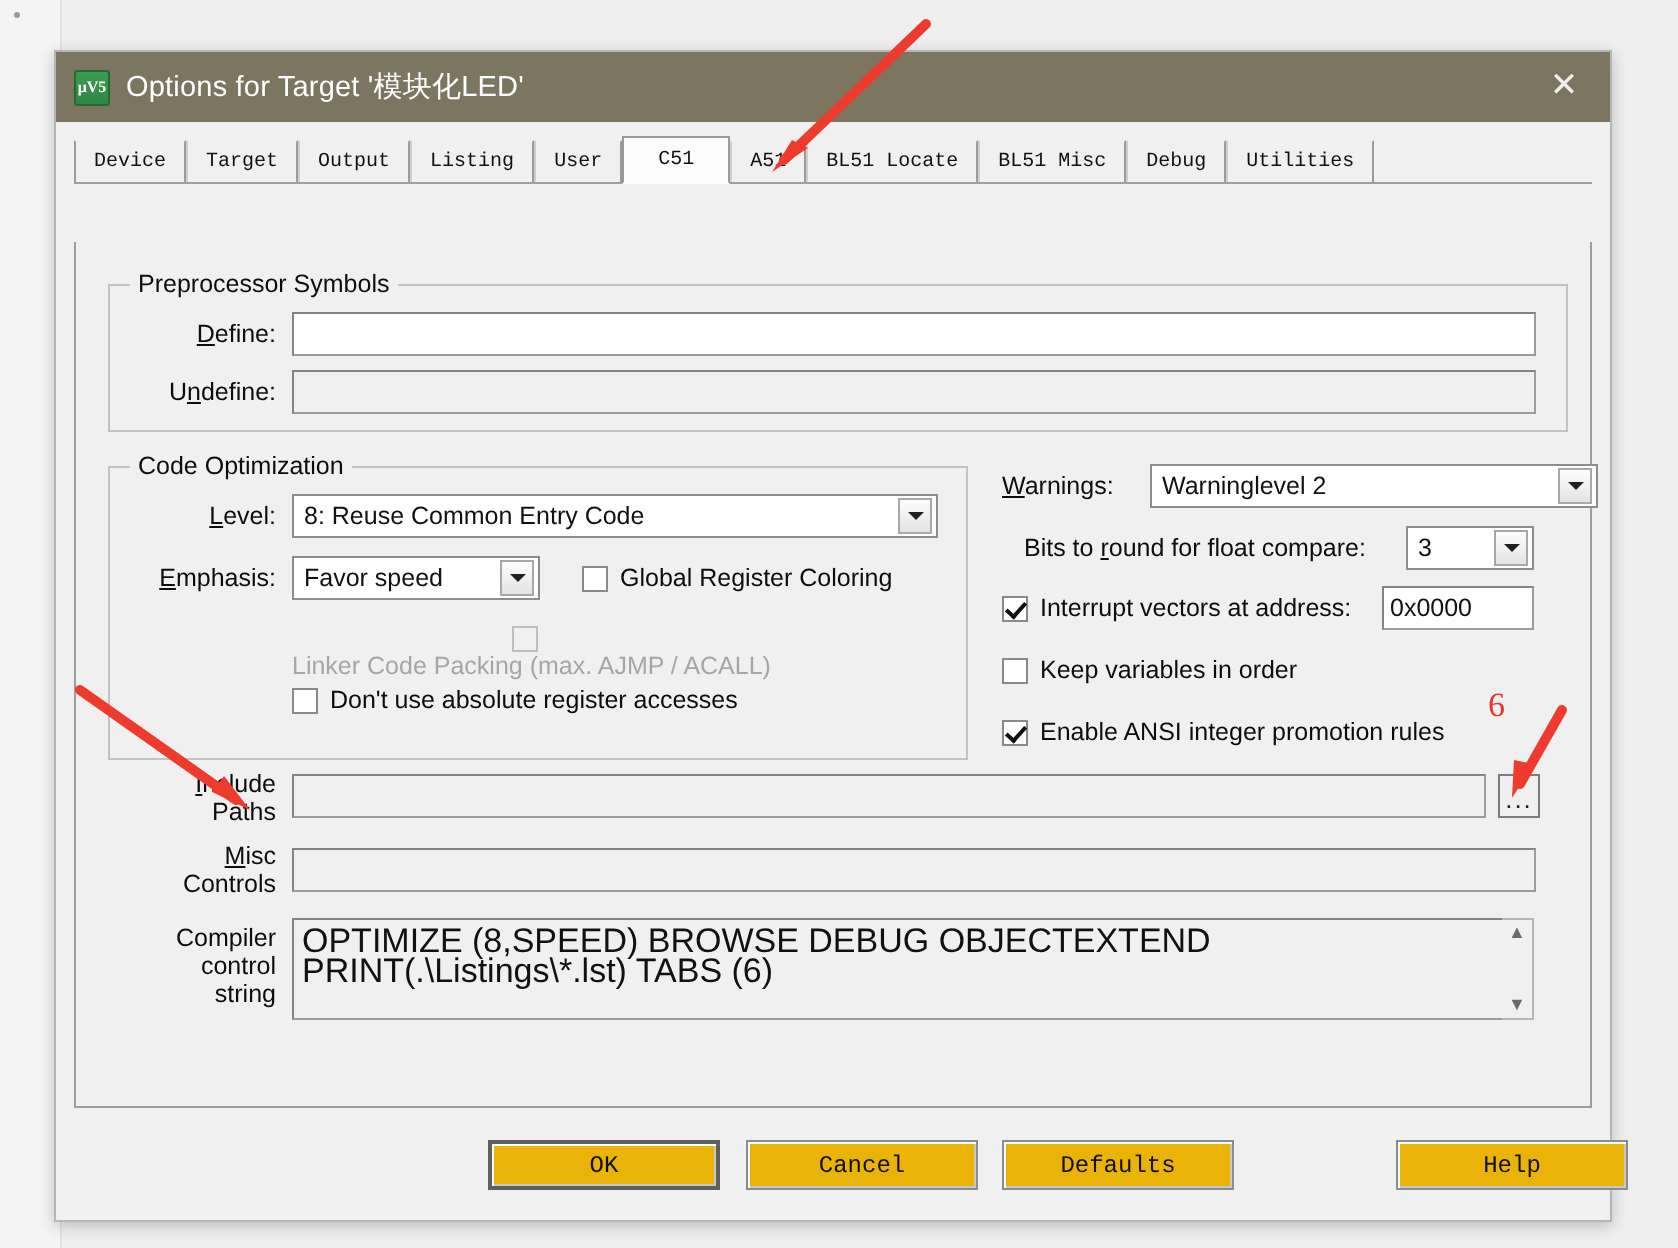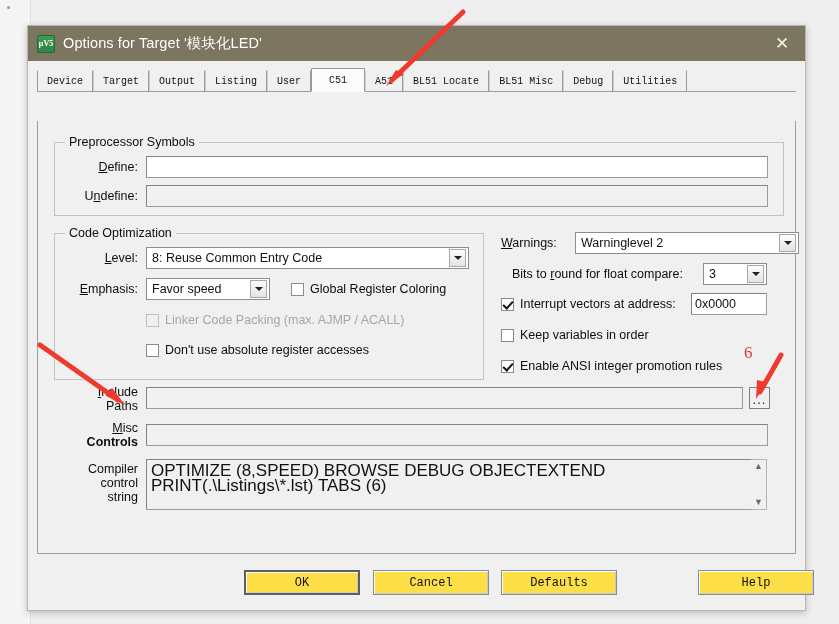--- a/index.html
+++ b/index.html
@@ -185,21 +185,21 @@
   }
   .scroller span{font-size:9px;color:#6a6a6a;line-height:9px;}
 
   
   .btnbar{
     position:absolute;left:9px;right:9px;bottom:8px;height:40px;
   }
   .btn{
     position:absolute;top:8px;height:25px;
     box-sizing:border-box;
-    background:#fde047;border:1px solid #8c8c8c;
+    background:#eab308;border:1px solid #8c8c8c;
     box-shadow:inset 1px 1px 0 #ffffff, inset -1px -1px 0 #c8c8c8;
     display:flex;align-items:center;justify-content:center;
     font-family:"Liberation Mono","DejaVu Sans Mono",monospace;
     font-size:12px;color:#111;
   }
   .btn.default{border:2px solid #5f5f5f;}
 
   
   .anno{position:absolute;pointer-events:none;}
   .anno-num{
@@ -262,21 +262,21 @@
     <div class="combo" style="left:108px;top:157px;width:124px;">
       <div class="val">Favor speed</div>
       <div class="arrow"></div>
     </div>
 
     <div class="cbrow" style="left:253px;top:161px;">
       <span class="box"></span>
       <span>Global Register Coloring</span>
     </div>
 
-    <div class="cbrow dis" style="left:108px;top:192px;">
+    <div class="cbrow dis" style="left:108px;top:192px;flex-direction:column;">
       <span class="box"></span>
       <span>Linker Code Packing (max. AJMP / ACALL)</span>
     </div>
 
     <div class="cbrow" style="left:108px;top:222px;">
       <span class="box"></span>
       <span>Don't use absolute register accesses</span>
     </div>
 
     <div class="lbl" style="left:463px;top:115px;"><u>W</u>arnings:</div>
@@ -309,21 +309,21 @@
 
     <div class="lbl" style="left:36px;top:264px;width:64px;line-height:14px;">
       <span style="display:block;"><u>I</u>nclude</span>
       <span style="display:block;">Paths</span>
     </div>
     <input class="tf dim" style="left: 108px; top: 266px; width: 597px;" value="">
     <div class="dots-btn" style="left:711px;top:266px;">...</div>
 
     <div class="lbl" style="left:36px;top:300px;width:64px;line-height:14px;">
       <span style="display:block;"><u>M</u>isc</span>
-      <span style="display:block;font-weight:bold;">Controls</span>
+      <span style="display:block;">Controls</span>
     </div>
     <input class="tf dim" style="left: 108px; top: 303px; width: 622px;" value="">
 
     <div class="lbl" style="left:30px;top:341px;width:70px;line-height:14px;">
       <span style="display:block;">Compiler</span>
       <span style="display:block;">control</span>
       <span style="display:block;">string</span>
     </div>
     <div class="ta" style="left:108px;top:338px;width:606px;height:51px;">OPTIMIZE (8,SPEED) BROWSE DEBUG OBJECTEXTEND PRINT(.\Listings\*.lst) TABS (6)</div>
     <div class="scroller" style="left:713px;top:338px;height:51px;">

